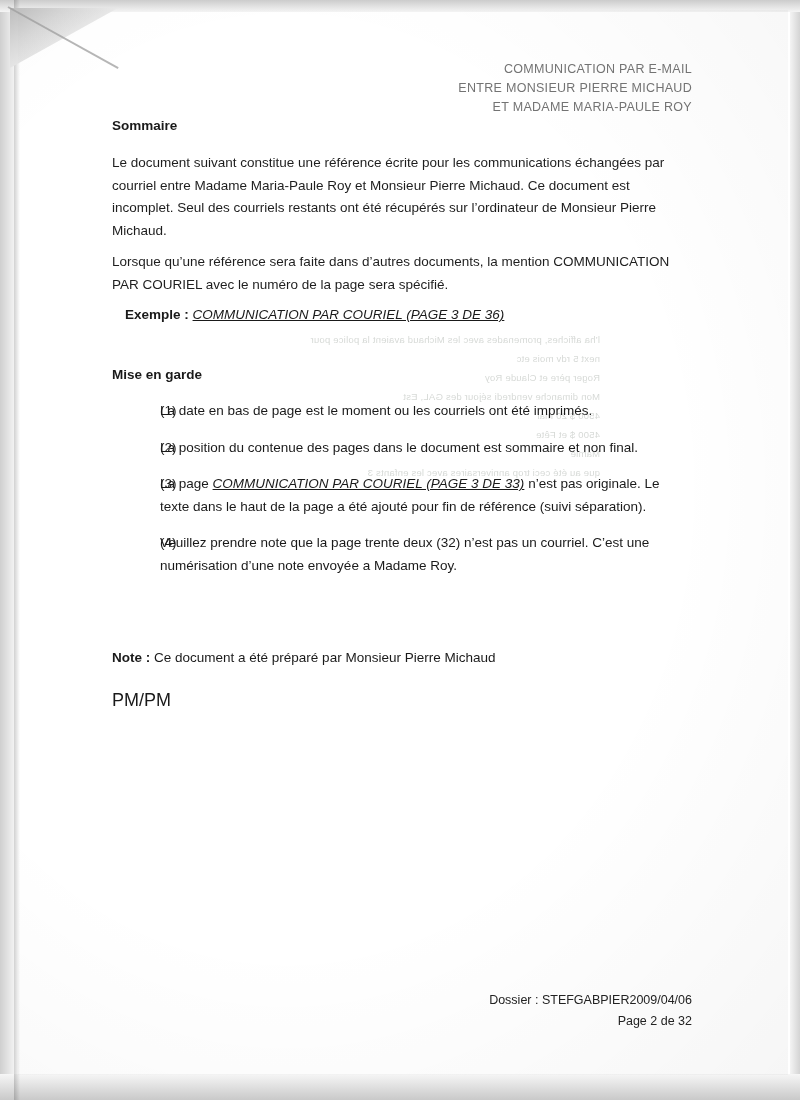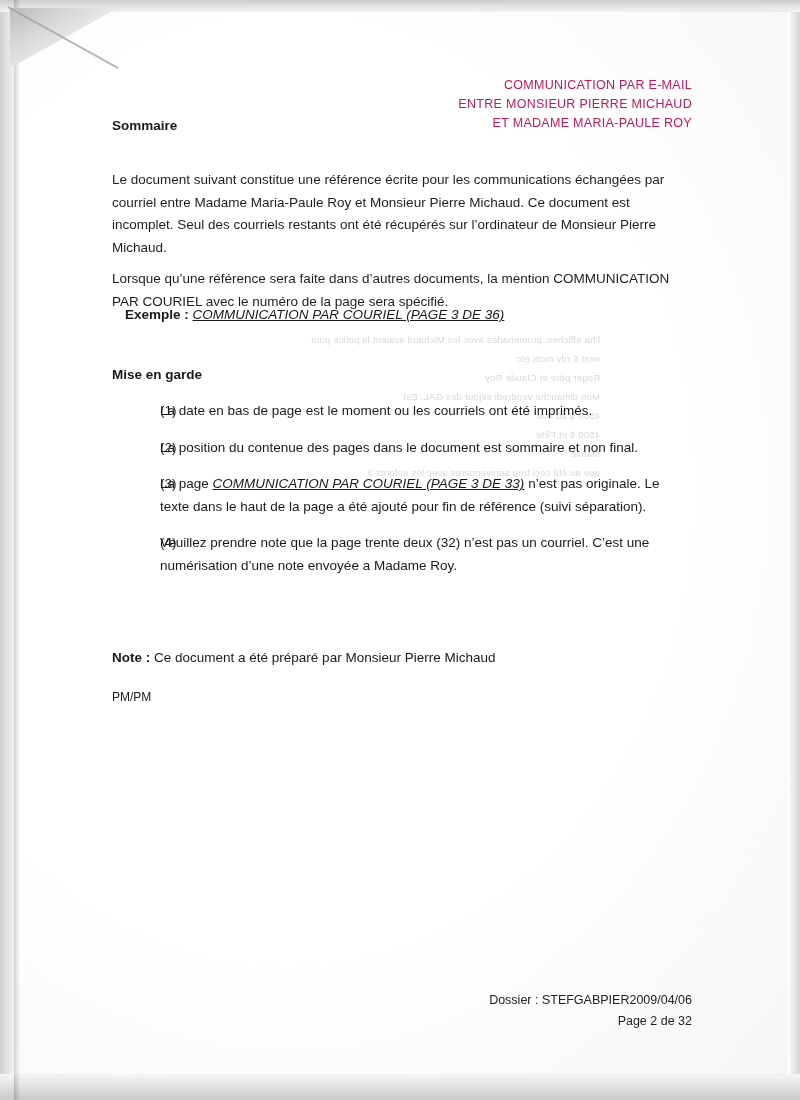--- a/index.html
+++ b/index.html
@@ -102,34 +102,32 @@
   }
 
   #letterhead {
     position: absolute;
     right: 108px;
     top: 60px;
     text-align: right;
     font-size: 12.5px;
     line-height: 19px;
     letter-spacing: .3px;
-    color: #be185d;
-    margin-top: 16px;
+    color: #737373;
   }
 
   .heading {
     font-weight: bold;
     font-size: 13.5px;
   }
 
   .body-block {
     font-size: 13.5px;
     line-height: 22.5px;
     color: #1e1e1e;
-    margin-top: 17px;
   }
 
   #sommaire-heading { position: absolute; left: 112px; top: 118px; }
   #sommaire-para    { position: absolute; left: 112px; top: 152px; width: 572px; }
   #reference-para   { position: absolute; left: 112px; top: 251px; width: 572px; }
 
   #exemple-line { position: absolute; left: 112px; top: 307px; font-size: 13.5px; }
   #exemple-line .lbl { font-weight: bold; padding-left: 13px; }
   .u { text-decoration: underline; font-style: italic; }
 
@@ -152,21 +150,21 @@
     width: 48px;
     flex: 0 0 48px;
     padding-left: 48px;
     box-sizing: border-box;
   }
   .li .txt { flex: 1 1 auto; }
 
   #note-line { position: absolute; left: 112px; top: 650px; font-size: 13.5px; }
   #note-line .lbl { font-weight: bold; }
 
-  #initials { position: absolute; left: 112px; top: 690px; font-size: 12px; }
+  #initials { position: absolute; left: 112px; top: 690px; font-size: 18px; }
 
   #footer {
     position: absolute;
     right: 108px;
     bottom: 68px;
     text-align: right;
     font-size: 12.5px;
     line-height: 21px;
     color: #222;
   }

